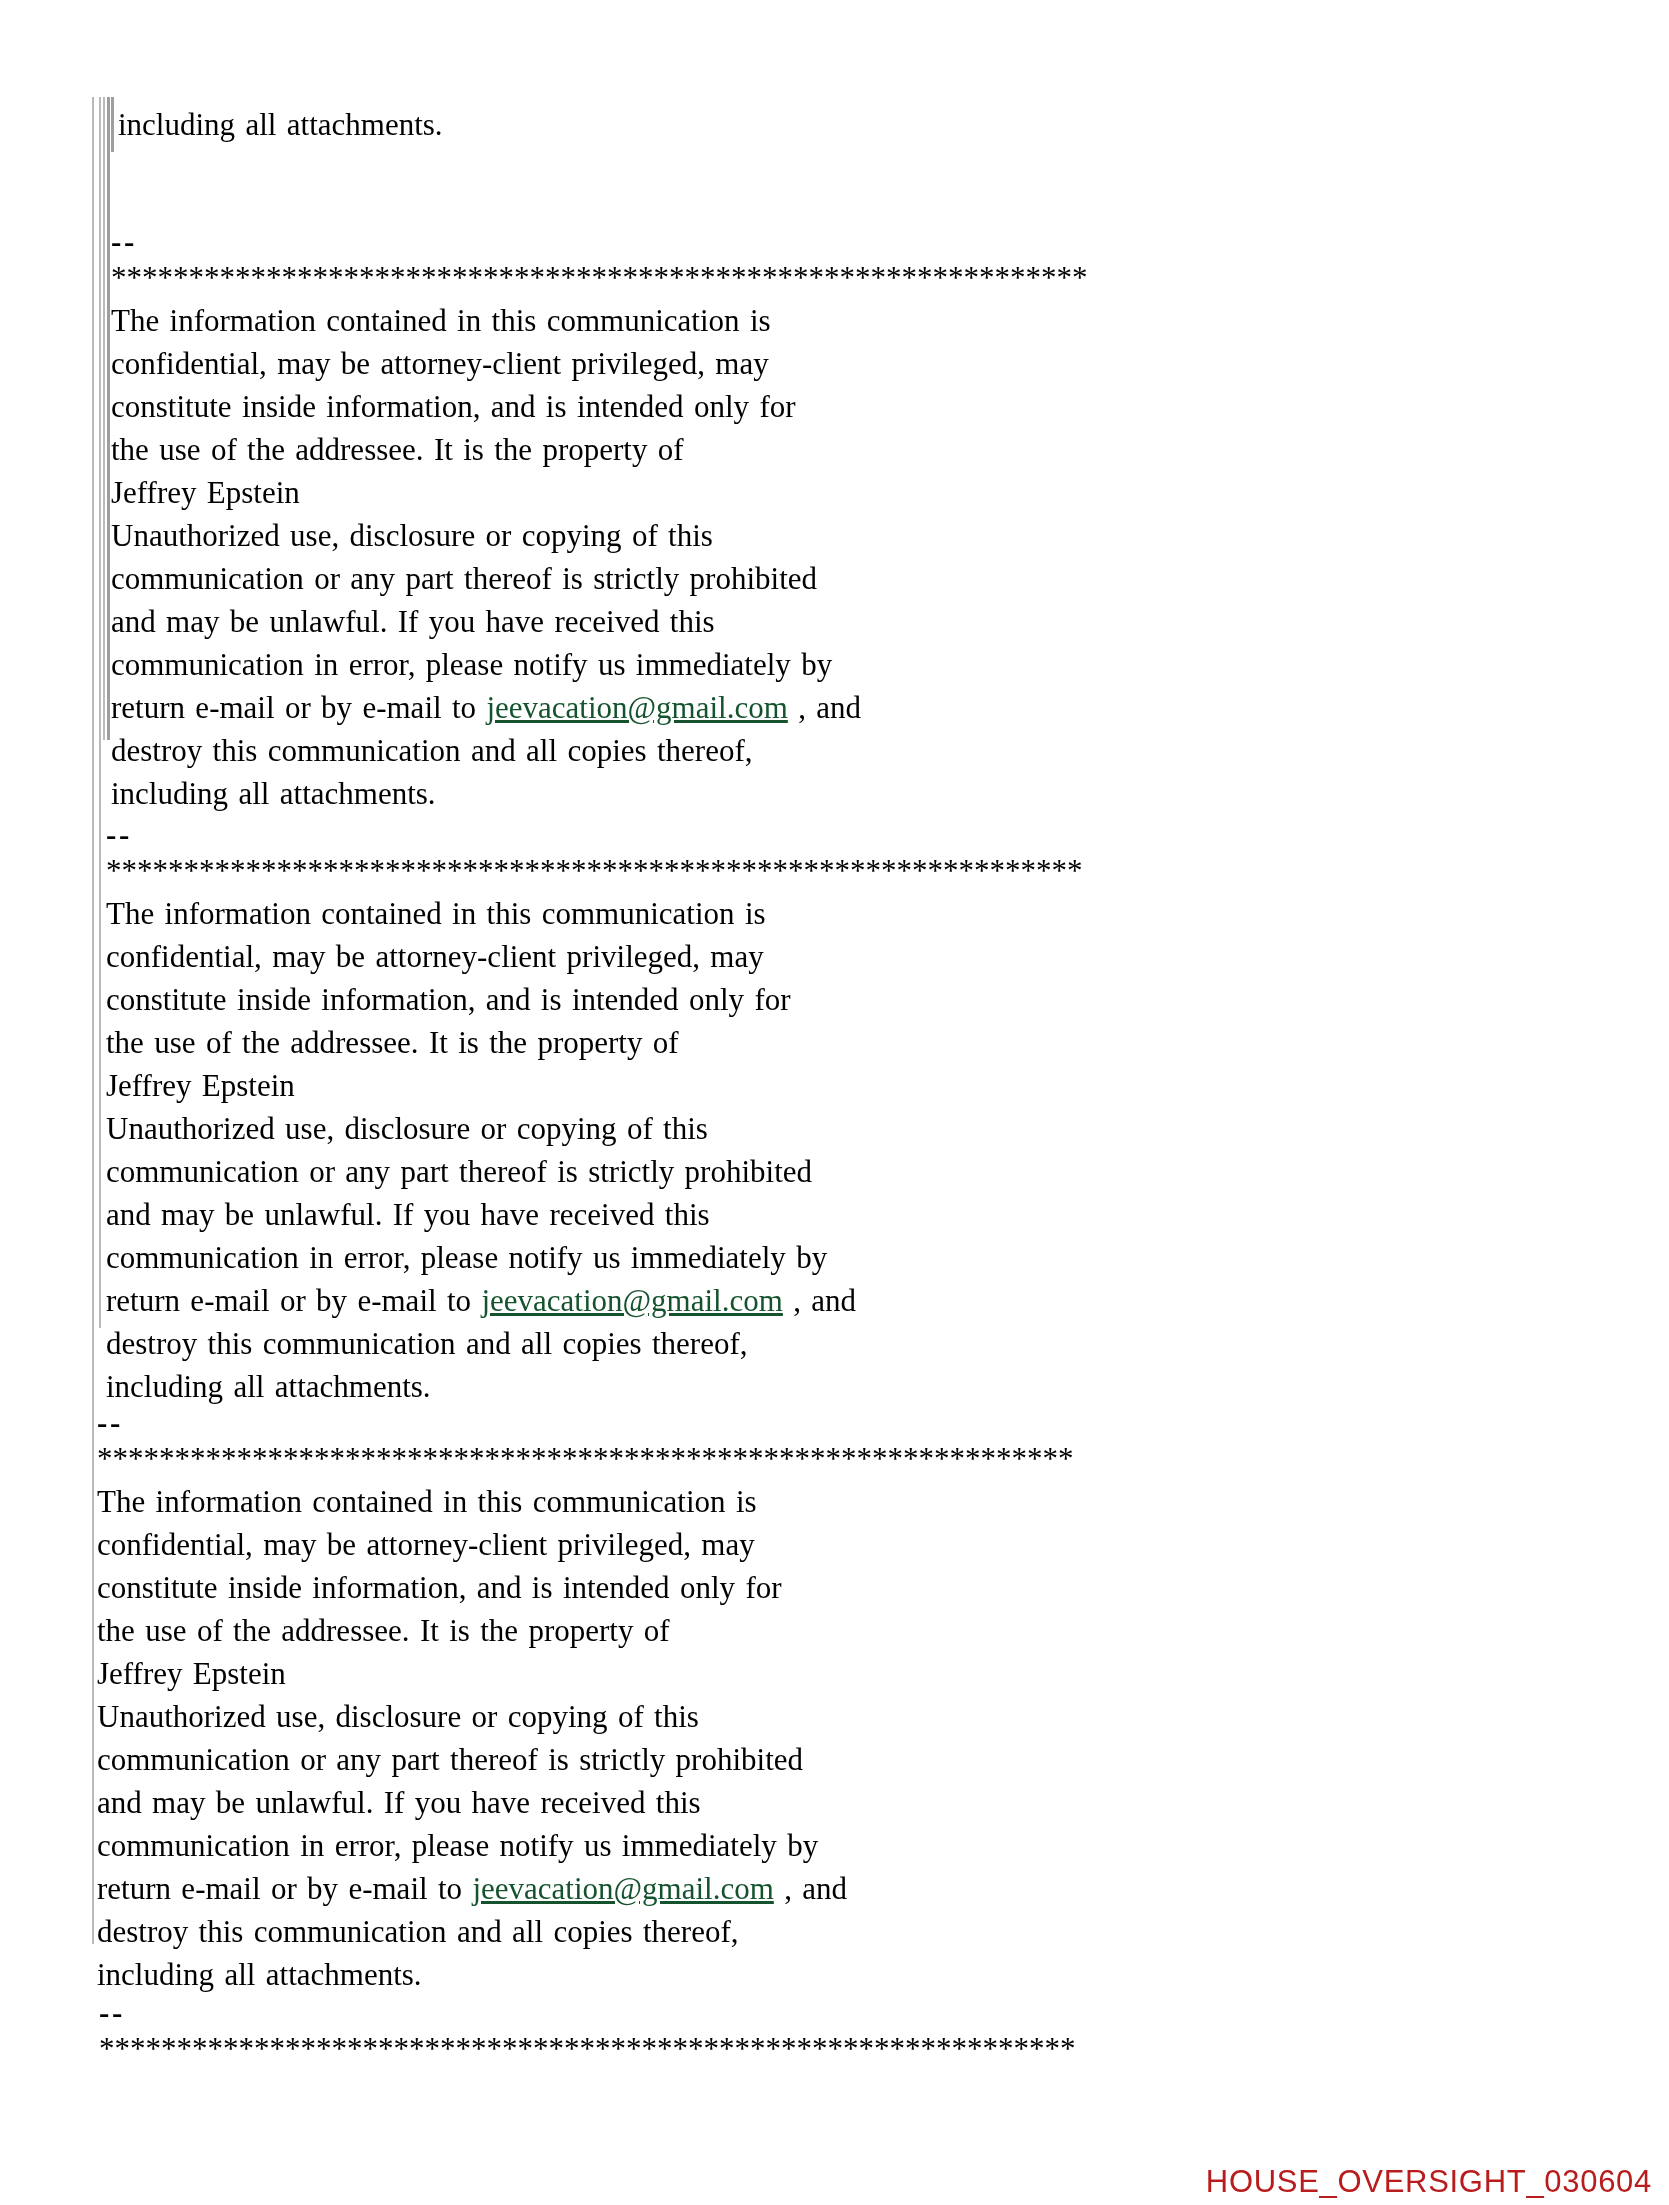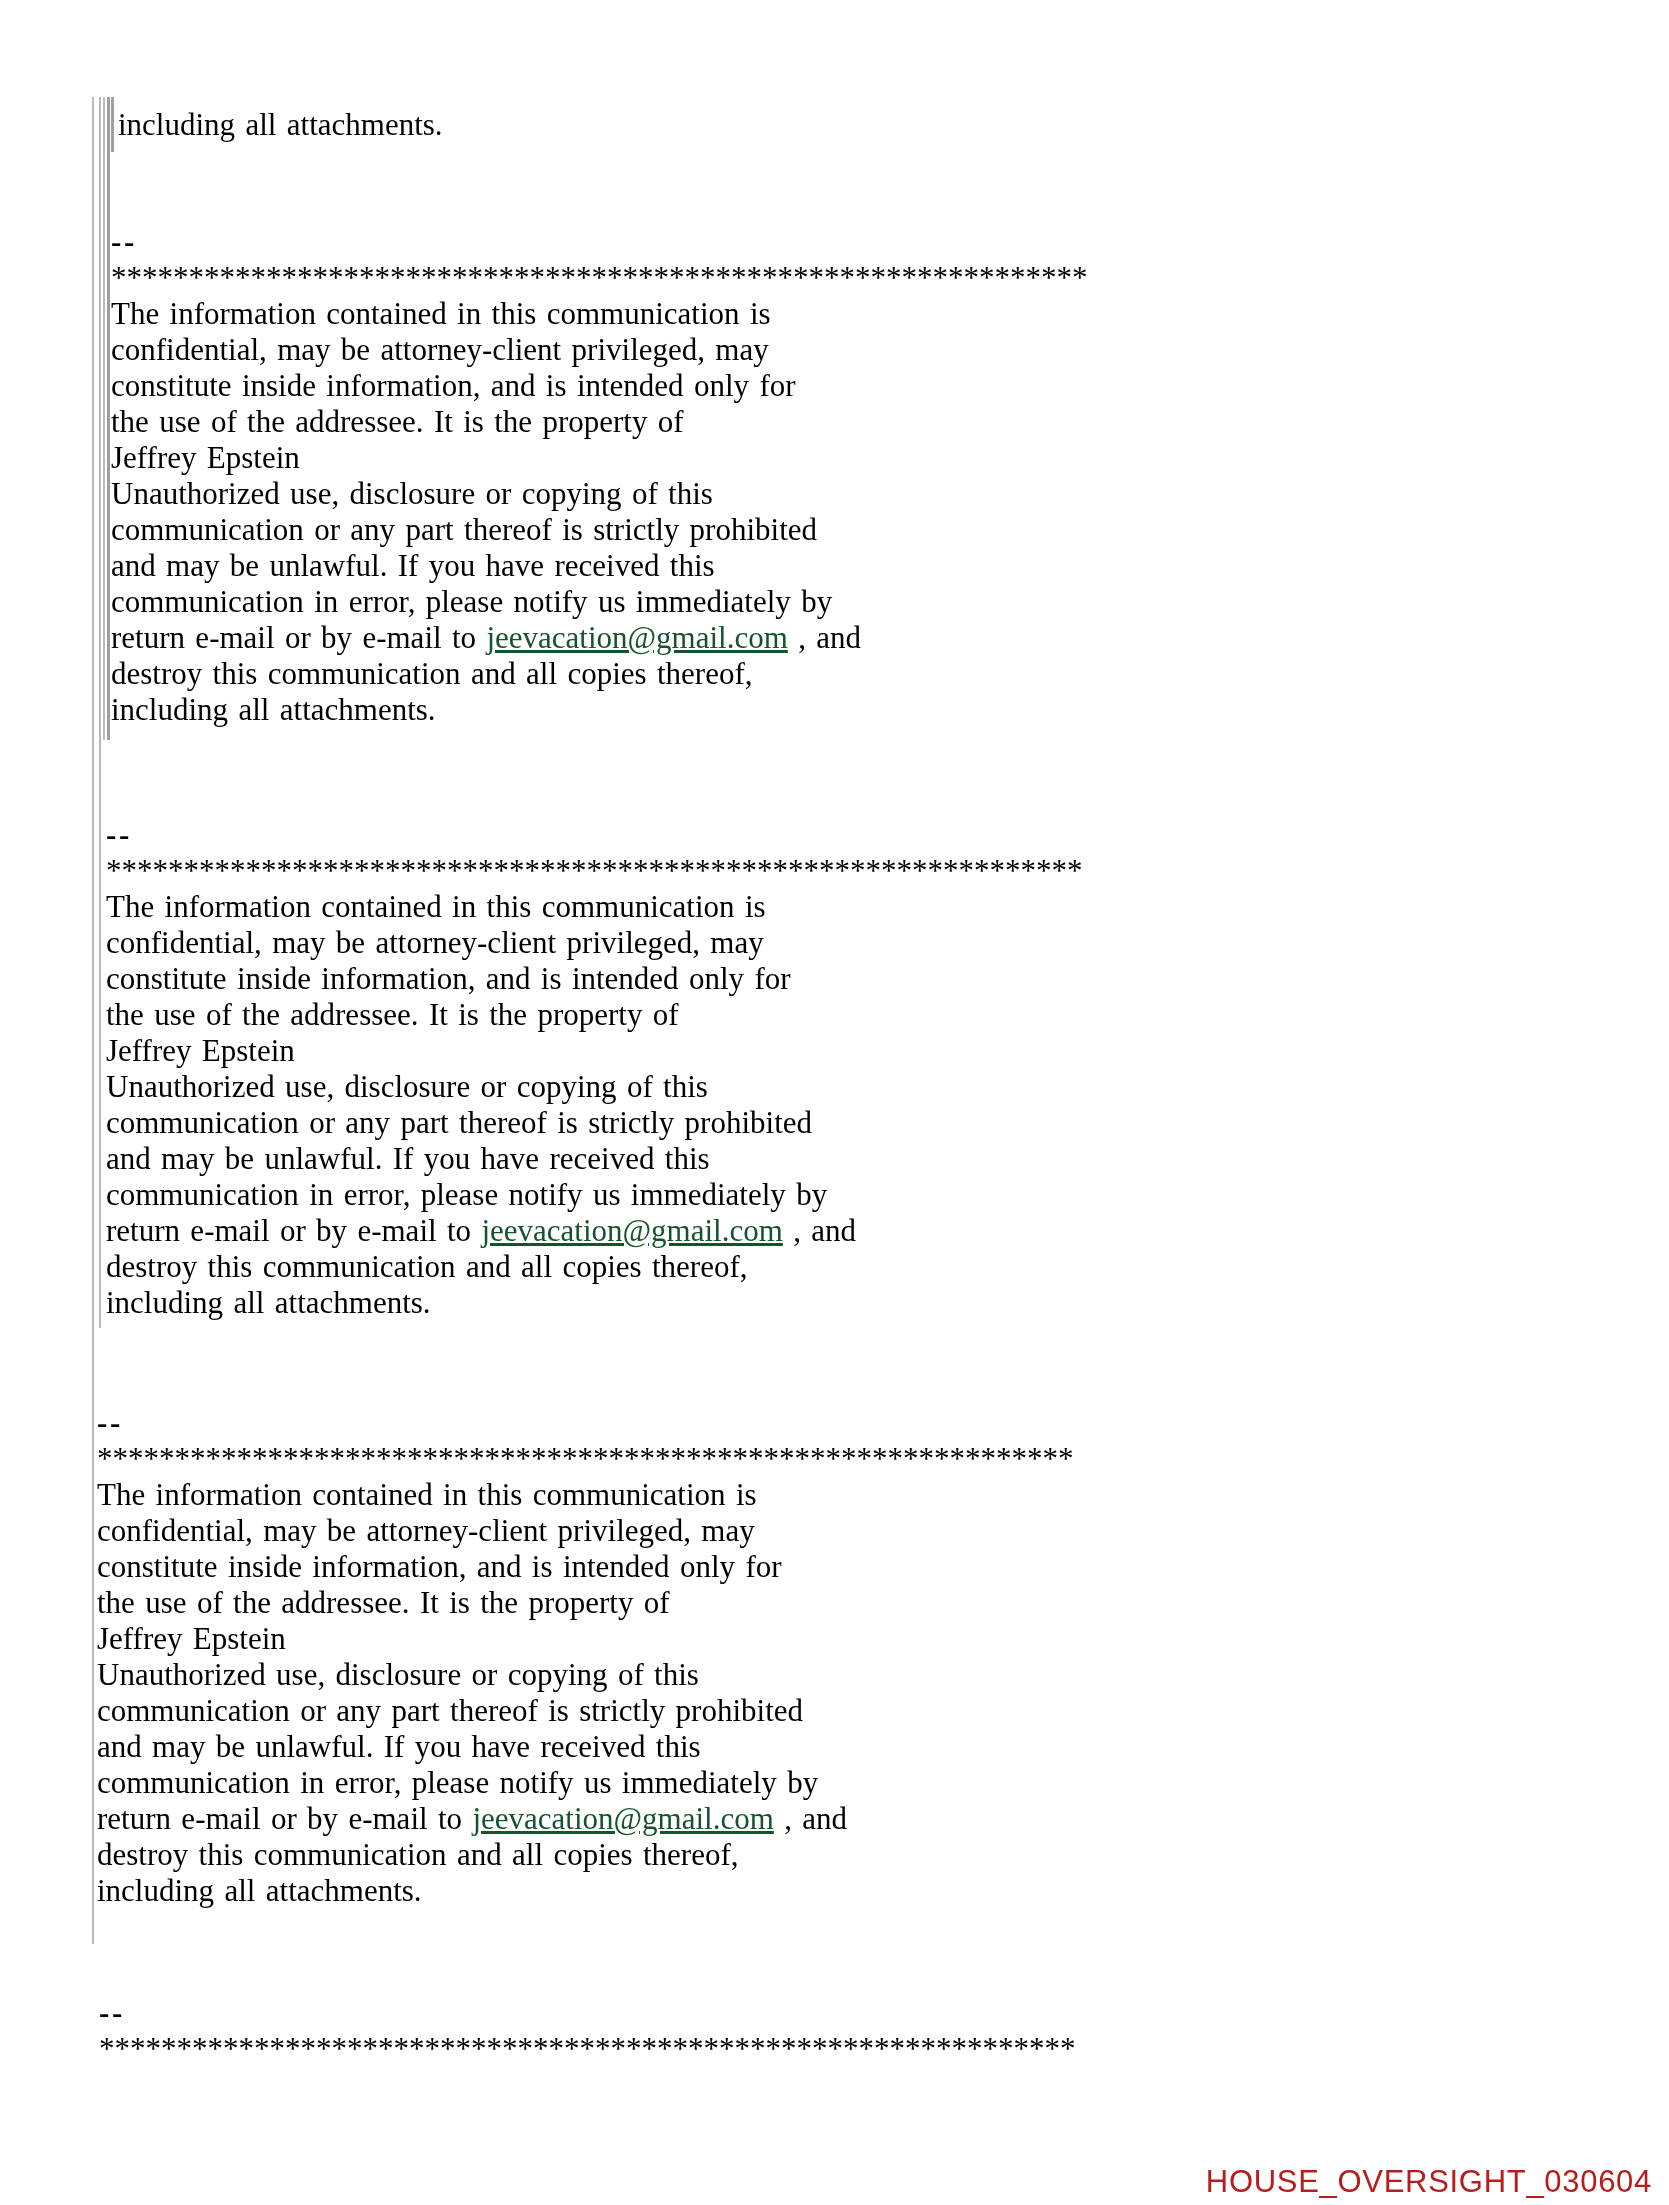--- a/index.html
+++ b/index.html
@@ -33,21 +33,21 @@
   }
   .sep {
     font-weight: bold;
     letter-spacing: 2.6px;
     line-height: 36px;
   }
   .stars {
     line-height: 36px;
     letter-spacing: 0px;
   }
-  .para .ln { line-height: 36px; }
+  .para .ln { line-height: 36px; margin-top: 7px; }
   a.email {
     color: #14532d;
     text-decoration: underline;
     cursor: pointer;
   }
   #bates {
     position: absolute;
     top: 2164px;
     right: 17px;
     font-family: "Liberation Sans", sans-serif;

